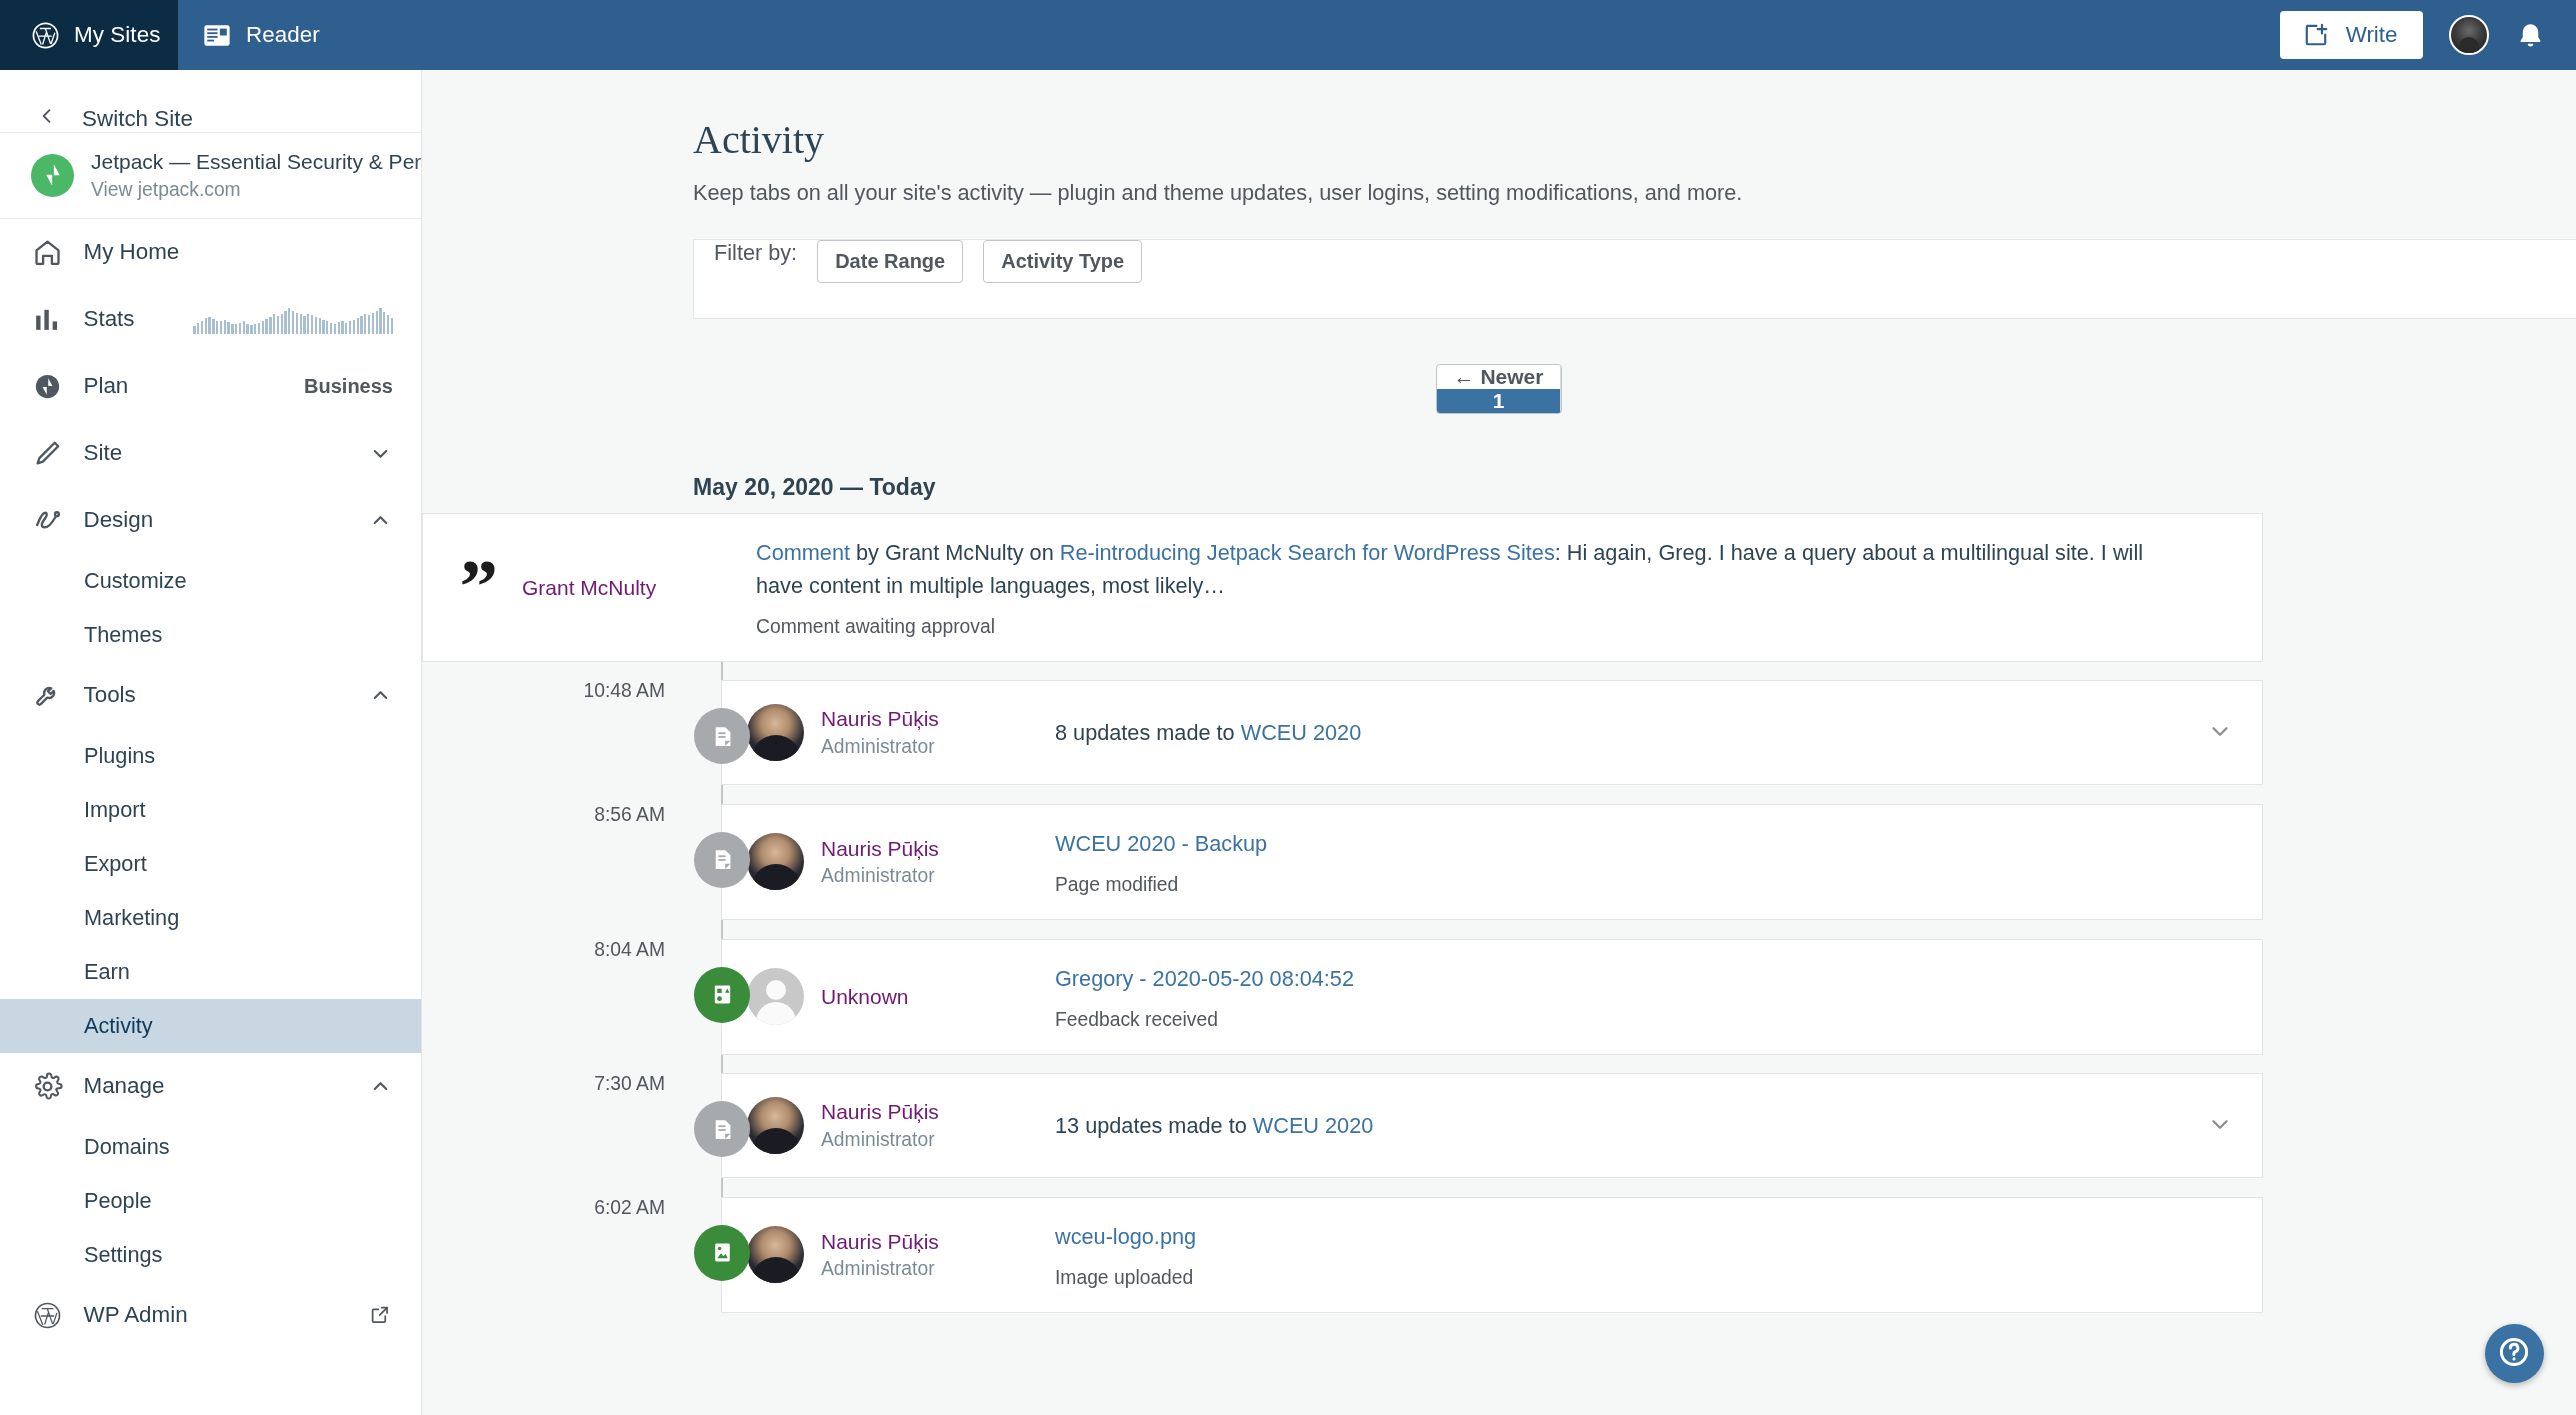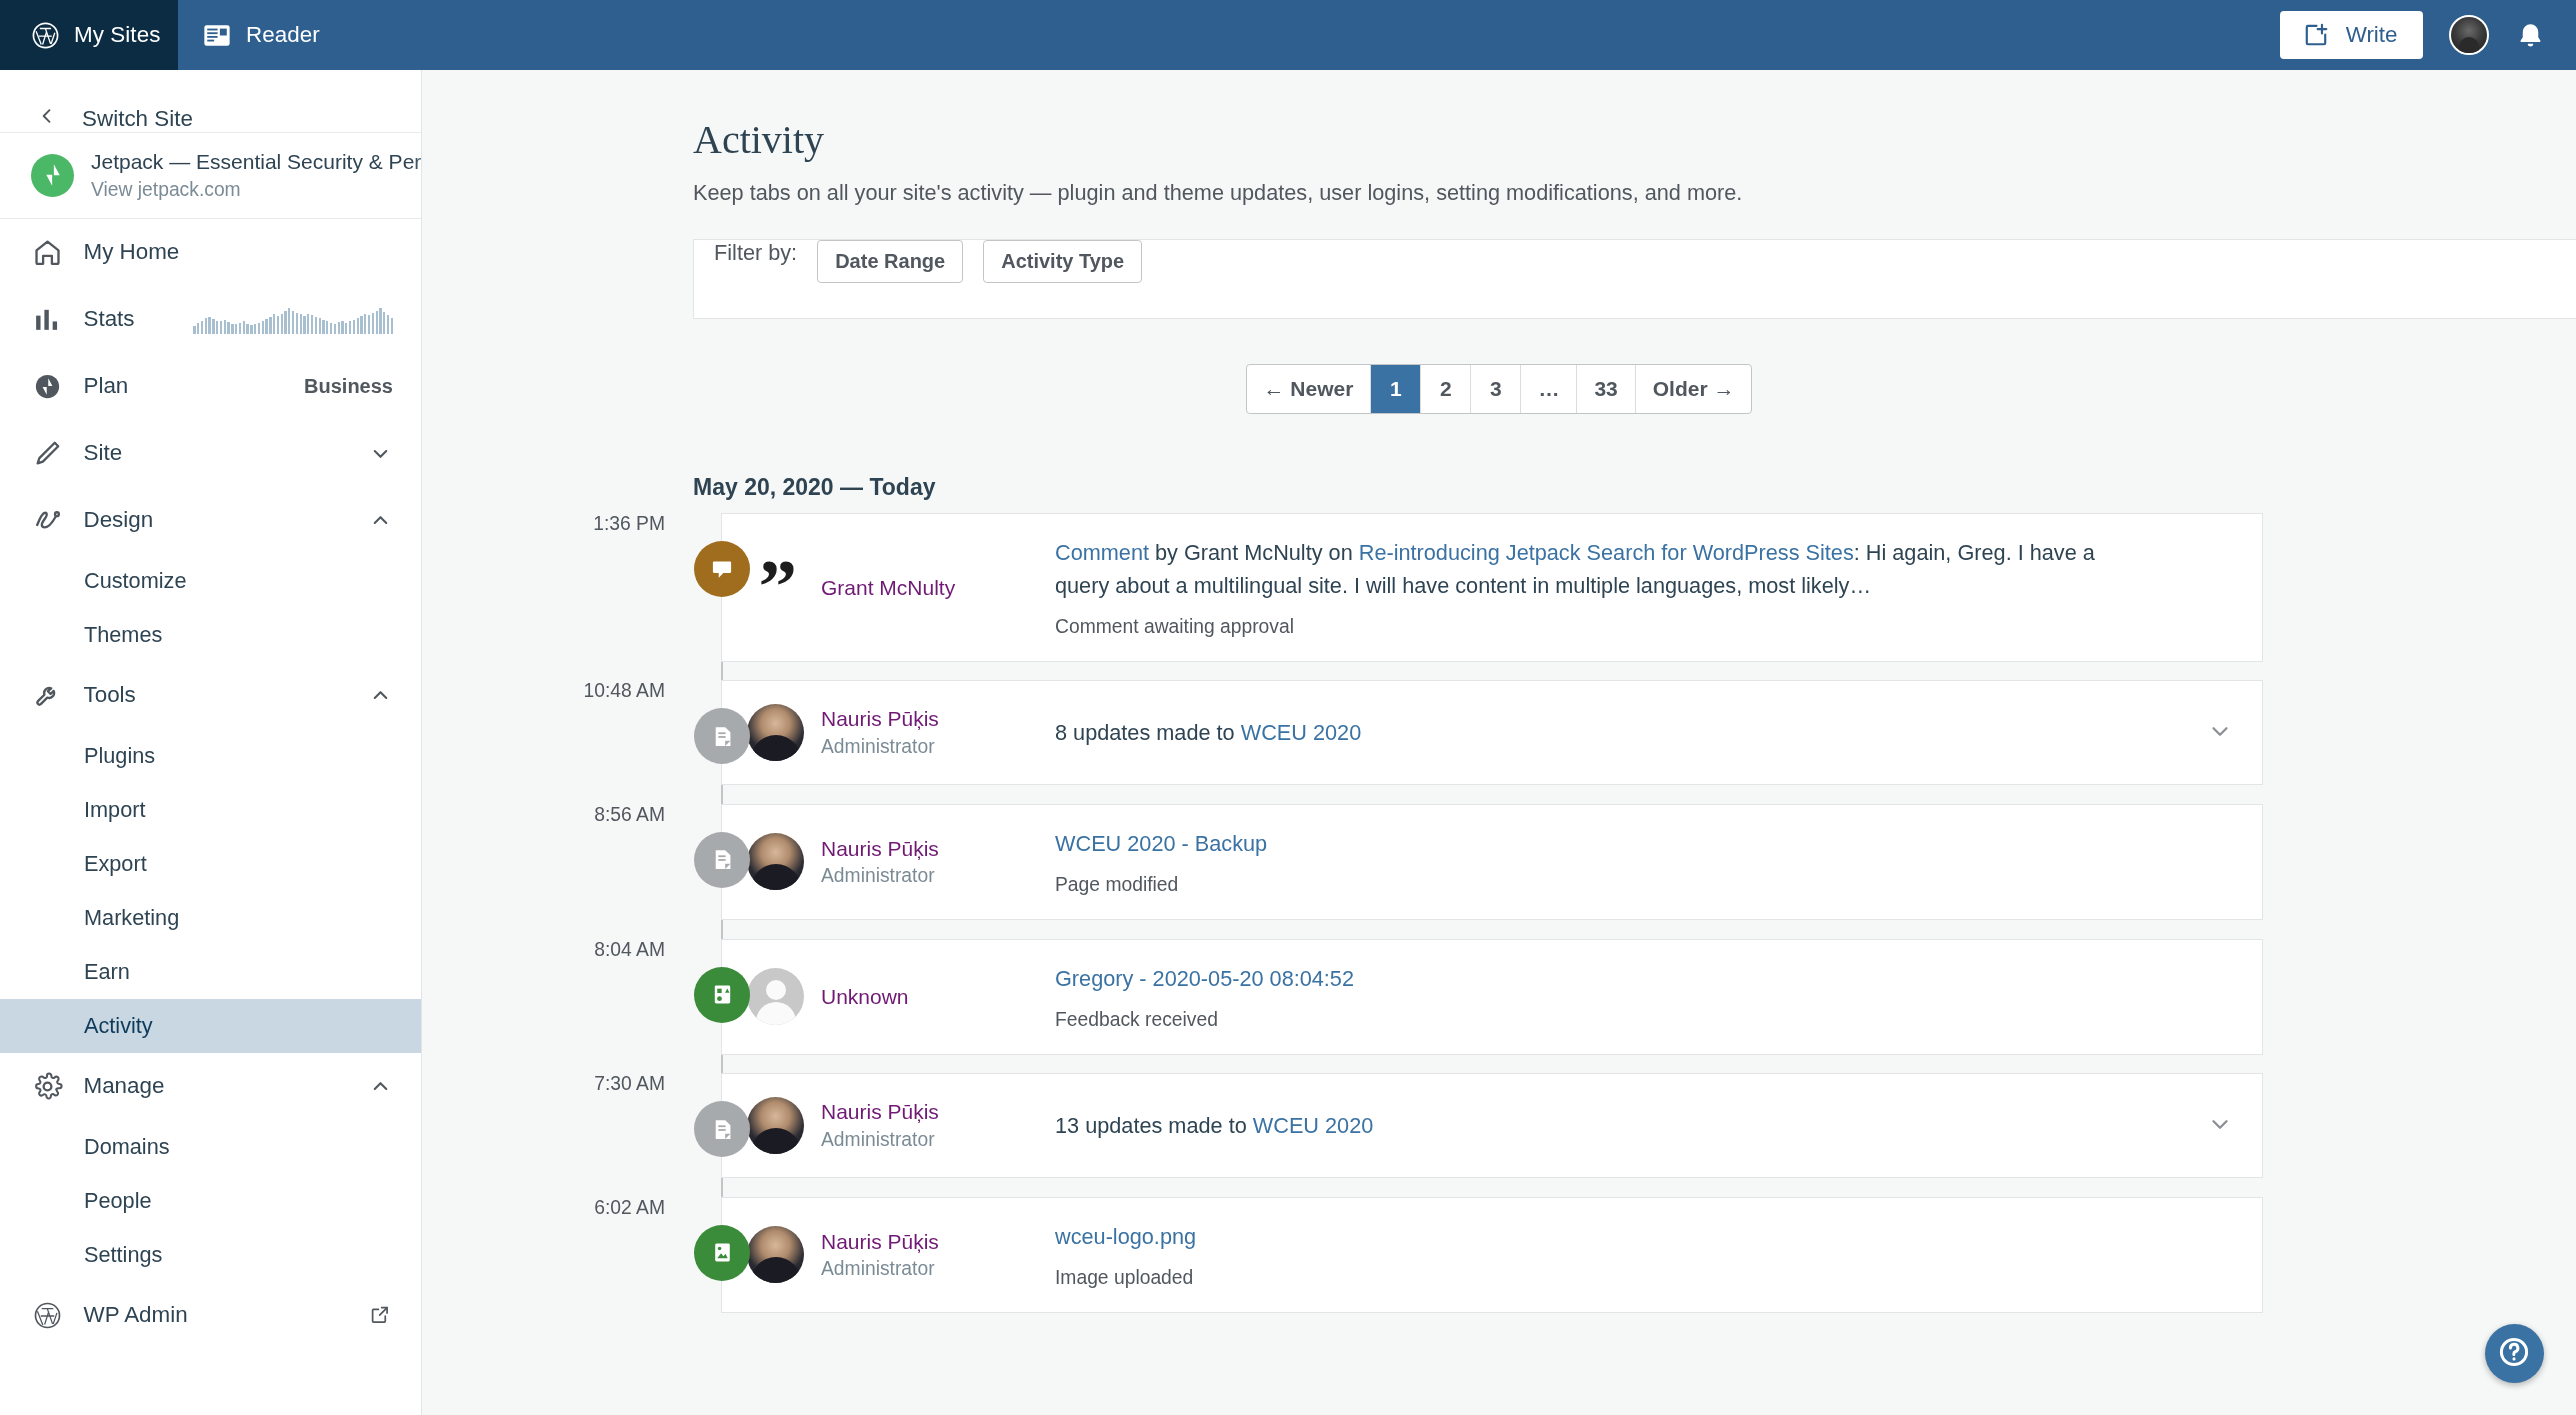--- a/index.html
+++ b/index.html
@@ -128,21 +128,21 @@
     background: #fff; height: 43px; padding: 0 17px;
     display: flex; align-items: center;
     font-size: 20px; color: #50575e; font-weight: bold; cursor: pointer;
   }
 
   .pagination {
     margin: 45px 0 0 0; display: flex; justify-content: center;
   }
   .pager {
     display: flex; border: 0.8px solid #c3c4c7; border-radius: 3.9px;
-    overflow: hidden; background: #fff; height: 50px;
+    overflow: hidden; background: #fff; height: 50px; flex-direction: column;
   }
   .pager > div {
     display: flex; align-items: center; justify-content: center;
     padding: 0 17px; font-size: 21px; color: #50575e;
     border-right: 0.8px solid #dcdcde; cursor: pointer; font-weight: bold;
     min-width: 50px;
   }
   .pager > div:last-child { border-right: none; }
   .pager > div.active { background: #3a72a3; color: #fff; }
 
@@ -508,28 +508,20 @@
         <div>Older →</div>
       </div>
   </div>
 
   <div class="day-head">May 20, 2020 — Today</div>
 
   <div class="timeline">
     <div class="spine"></div>
     <div id="rows">
         <div class="row">
-          <div class="gutter">
-            <span class="time">1:36 PM</span>
-            <span class="badge" style="background: rgb(159, 109, 29);">
-              <svg width="26" height="26" viewBox="0 0 24 24" fill="#fff">
-                <path d="M4.6 5h14.8a1 1 0 0 1 1 1v8.6a1 1 0 0 1-1 1h-6.2L9 20v-4.4H4.6a1 1 0 0 1-1-1V6a1 1 0 0 1 1-1z"></path>
-              </svg>
-            </span>
-          </div>
           <div class="card">
             <div class="actor">
               <span class="quote-mark">”</span>
               <span class="actor-txt"><span class="actor-name">Grant McNulty</span></span>
             </div>
             <div class="body">
               <div class="line"><a>Comment</a> by Grant McNulty on <a>Re-introducing Jetpack Search for WordPress Sites</a>: Hi again, Greg. I have a query about a multilingual site. I will have content in multiple languages, most likely…</div>
               <div class="note">Comment awaiting approval</div>
             </div>
             <div class="chev-cell"></div>

